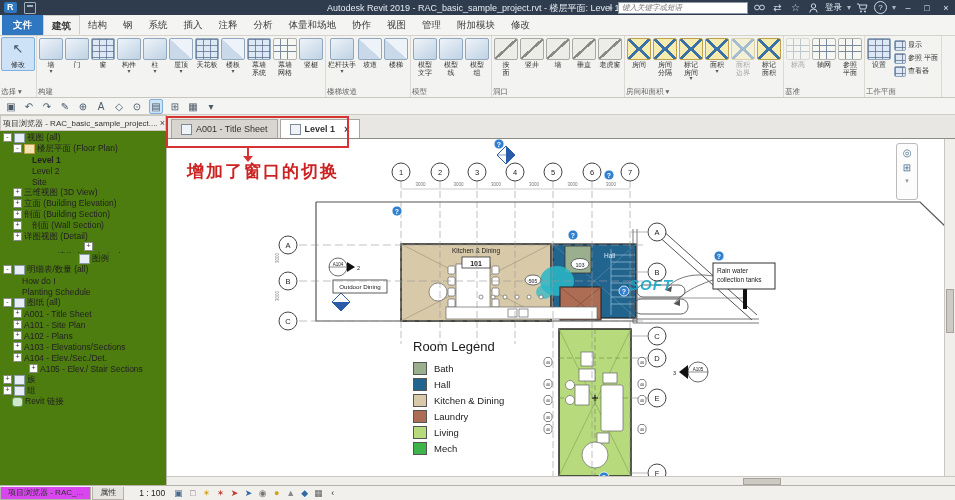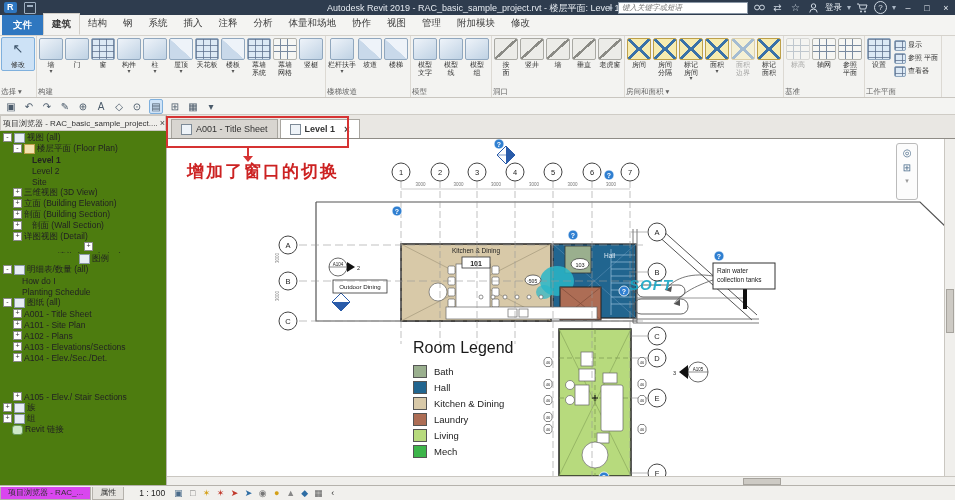--- a/index.html
+++ b/index.html
@@ -13,21 +13,21 @@
   .tb-switch:before{content:"";position:absolute;left:2px;top:2px;right:2px;height:2px;background:#9fb0c2}
   .tb-title{position:absolute;left:327px;top:2px;white-space:nowrap;color:#e6ebf1}
   .tb-right{position:absolute;right:2px;top:1px;display:flex;align-items:center;gap:5px}
   .tb-caret{color:#aab6c4;font-size:8px}
   .tb-search input{width:122px;height:10px;font-size:7.5px;font-style:italic;border:1px solid #8a97a6;background:#fff;color:#888;padding:0 3px;font-family:"Liberation Sans",sans-serif}
   .tb-ic{width:13px;height:12px;display:inline-flex;align-items:center;justify-content:center;color:#cfd8e2;font-size:10px}
   .tb-login{font-size:8.5px;color:#e6ebf1}
   .tb-help{width:11px;height:11px;border:1px solid #cfd8e2;border-radius:50%;font-size:8px;display:inline-flex;align-items:center;justify-content:center}
   .winbtn{width:14px;height:12px;display:inline-flex;align-items:center;justify-content:center;font-size:9px;color:#e6ebf1}
   
-  .tabsrow{position:absolute;top:15px;left:0;right:0;height:20px;background:#f4f4f2;border-bottom:1px solid #d5d2cc;display:flex;align-items:flex-end;padding-left:2px}
+  .tabsrow{position:absolute;top:15px;left:0;right:0;height:20px;background:#f4f4f2;border-bottom:1px solid #d5d2cc;display:flex;padding-left:2px}
   .file-tab{background:#2f77c0;color:#fff;padding:4px 11px 3px;font-size:9.5px;font-weight:bold}
   .rtab{padding:4px 8px 3px;font-size:9.5px;color:#3a3a3a;white-space:nowrap}
   .rtab.active{background:#f3f3f1;border:1px solid #d0cdc7;border-bottom:1px solid #f3f3f1;font-weight:bold}
   
   .ribbon{position:absolute;top:36px;left:0;right:0;height:61px;background:#f3f3f1;border-bottom:1px solid #c9c6c0;display:flex;overflow:hidden}
   .rgroup{display:flex;flex-direction:column;border-right:1px solid #dcd9d3;padding:1px 1px 0}
   .rg-buttons{flex:1;display:flex;align-items:flex-start}
   .rbtn{min-width:24px;max-width:42px;text-align:center;font-size:7px;color:#333;padding:1px 1px 0;line-height:1.08}
   .rbtn .lbl{white-space:pre-line;display:block}
   .rbtn .caret{font-size:6px;color:#555;display:block;line-height:4px}
@@ -70,21 +70,21 @@
   .vtab .vclose{font-size:10px;color:#444;margin-left:5px}
   .canvas-area{flex:1;display:flex;min-height:0}
   .canvas{position:relative;flex:1;background:#fff;overflow:hidden}
   .vscroll{width:10px;background:#f0efec;border-left:1px solid #cac7c1;position:relative}
   .vthumb{position:absolute;left:1px;right:1px;top:150px;height:42px;background:#cdcac4;border:1px solid #a6a39d}
   .hscroll{height:9px;background:#f0efec;border-top:1px solid #cac7c1;position:relative}
   .hthumb{position:absolute;top:1px;bottom:1px;left:576px;width:36px;background:#cdcac4;border:1px solid #a6a39d}
   .navbar{position:absolute;right:26px;top:4px;width:20px;height:52px;background:rgba(252,252,252,.95);border:1px solid #bbb;border-radius:3px;display:flex;flex-direction:column;align-items:center;padding-top:3px;gap:4px;font-size:10px;color:#4a6b8a}
   
   .legend{position:absolute;left:246px;top:200px}
-  .legend-title{font-size:16px;color:#1a1a1a}
+  .legend-title{font-size:13px;color:#1a1a1a}
   .legend-items{margin-top:6px}
   .legend-row{display:flex;align-items:center;height:16px}
   .swatch{width:12px;height:11px;border:1px solid #555;margin-right:7px;flex:0 0 auto}
   .legend-label{font-size:9.5px;color:#222}
   
   .red-box{position:absolute;left:166px;top:116px;width:179px;height:28px;border:2px solid #d63333;z-index:60;pointer-events:none}
   .red-arrow{position:absolute;left:247px;top:146px;width:2px;height:10px;background:#d63333;z-index:60}
   .red-arrow:after{content:"";position:absolute;left:-4px;top:10px;border:5px solid transparent;border-top:6px solid #d63333}
   .red-text{position:absolute;left:187px;top:160px;font-size:17px;font-weight:bold;color:#cc2222;letter-spacing:2px;z-index:60;white-space:nowrap}
   
@@ -460,21 +460,21 @@
           <span class="tlabel">A102 - Plans</span>
         </div>
         <div class="trow" style="padding-left: 13px;">
           <span class="exp">+</span>
           <span class="tlabel">A103 - Elevations/Sections</span>
         </div>
         <div class="trow" style="padding-left: 13px;">
           <span class="exp">+</span>
           <span class="tlabel">A104 - Elev./Sec./Det.</span>
         </div>
-        <div class="trow" style="padding-left: 13px; margin-top: 28px;">
+        <div class="trow" style="padding-left: 29px;">
           <span class="exp">+</span>
           <span class="tlabel">A105 - Elev./ Stair Sections</span>
         </div>
         <div class="trow" style="padding-left: 3px;">
           <span class="exp">+</span>
           <span class="ticon"></span>
           <span class="tlabel">族</span>
         </div>
         <div class="trow" style="padding-left: 3px;">
           <span class="exp">+</span>

